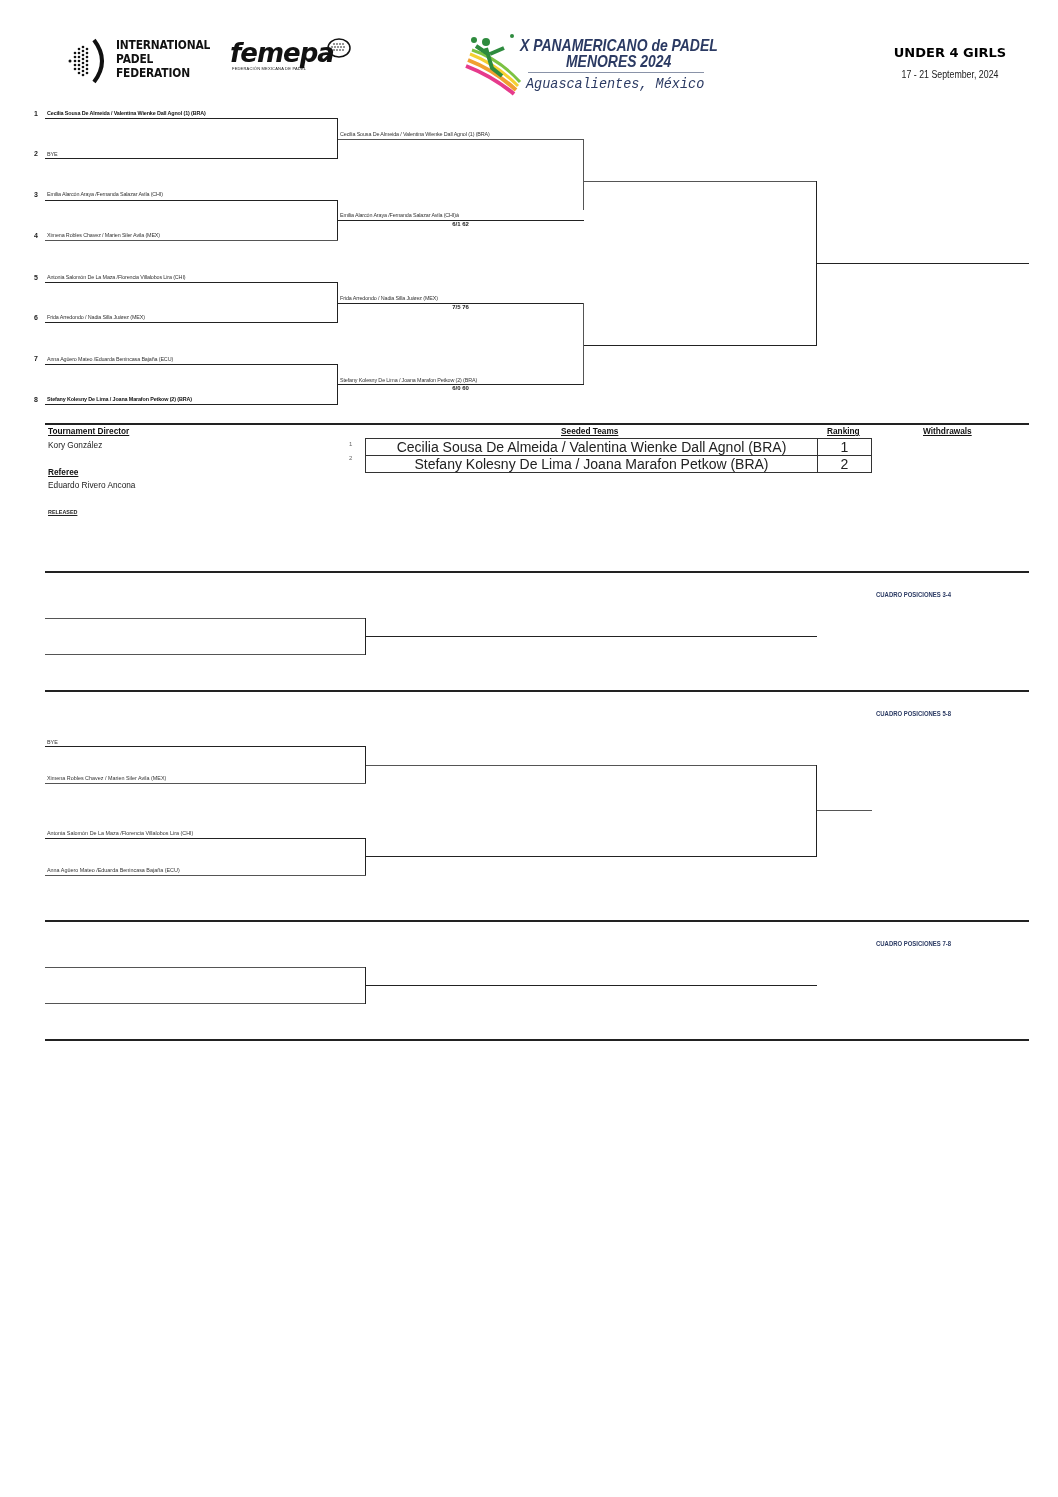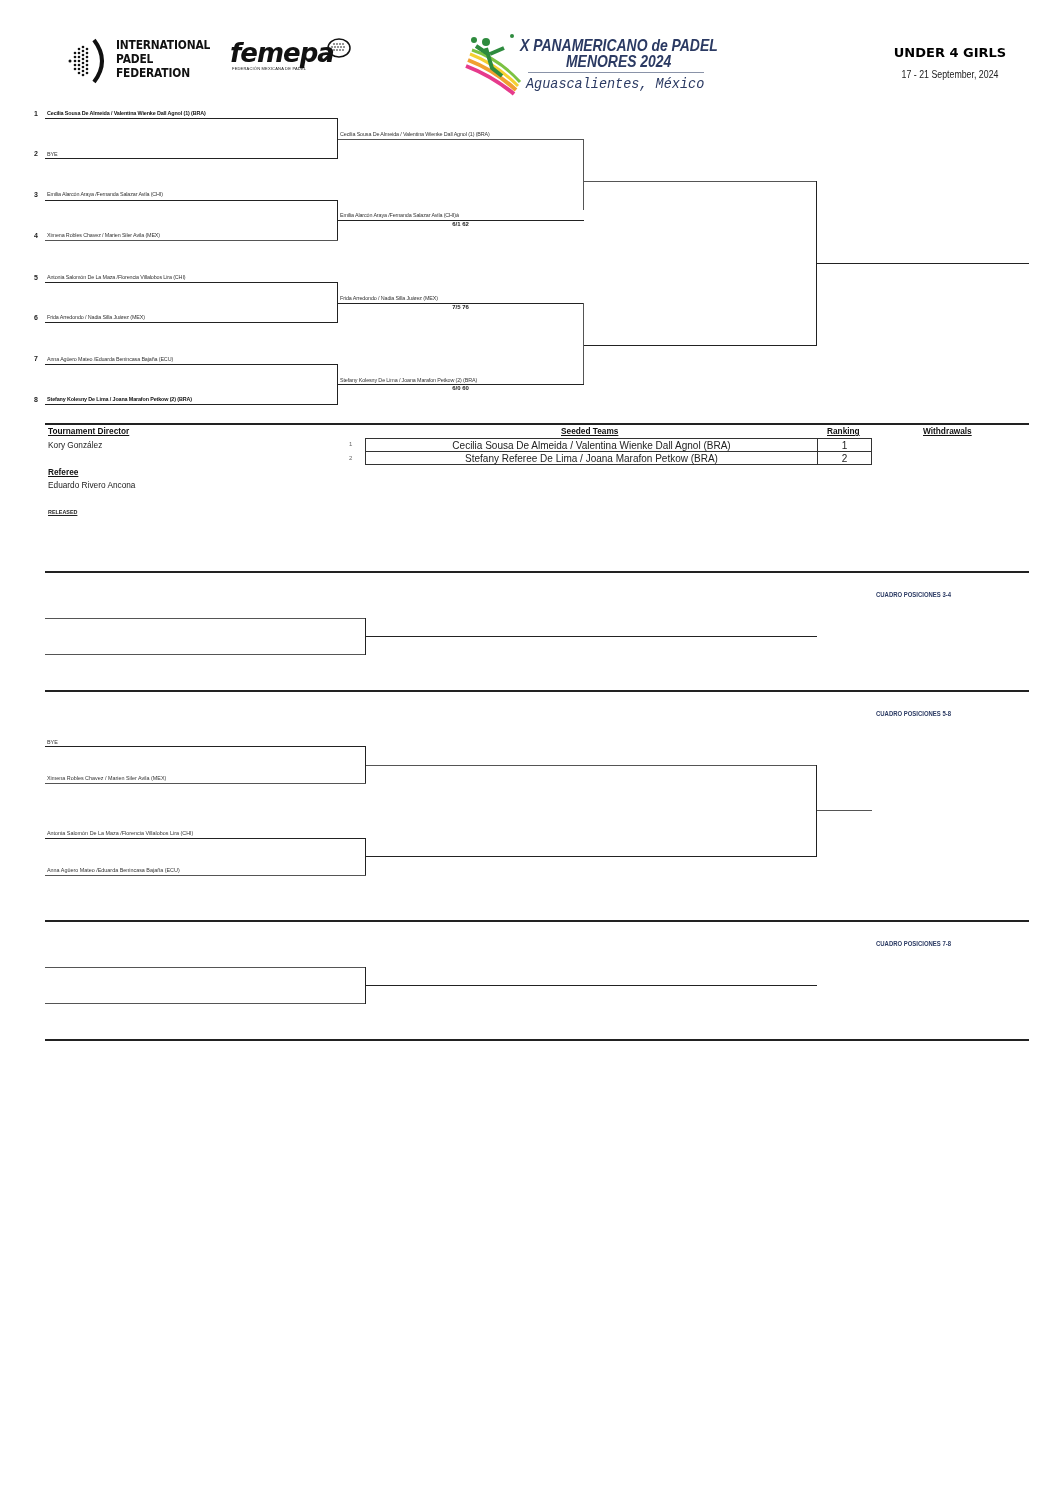--- a/index.html
+++ b/index.html
@@ -37,21 +37,21 @@
   .team.bold { font-weight: bold; color: #111; }
   .score { position: absolute; font-size: 6px; font-weight: bold; color: #222; text-align: center; width: 245px; }
 
   
   .thick { position: absolute; height: 0; border-top: 2px solid #222; }
   .label-u { position: absolute; font-size: 9px; font-weight: bold; text-decoration: underline; color: #111; transform: scaleX(0.92); transform-origin: left top; white-space: nowrap; }
   .info-val { position: absolute; font-size: 9px; color: #222; white-space: nowrap; transform: scaleX(0.92); transform-origin: left top; }
   .released { position: absolute; font-size: 6px; font-weight: bold; text-decoration: underline; color: #222; transform: scaleX(0.9); transform-origin: left top; }
 
   .seed-table { position: absolute; left: 365px; top: 438px; width: 507px; border-collapse: collapse; }
-  .seed-table td { border: 1px solid #333; height: 13px; font-size: 10px; color: #222; text-align: center; padding: 0; }
+  .seed-table td { border: 1px solid #333; height: 13px; font-size: 14px; color: #222; text-align: center; padding: 0; }
   .seed-idx { position: absolute; font-size: 6px; color: #666; }
 
   .cuadro-title { position: absolute; font-size: 7px; font-weight: bold; color: #2b3a63; white-space: nowrap; transform: scaleX(0.85); transform-origin: left top; }
   .cons-team { position: absolute; font-size: 6px; color: #333; white-space: nowrap; transform: scaleX(0.9); transform-origin: left top; }
 </style>
 </head>
 <body>
 
 <div class="abs ipf-logo">
   <svg class="ipf-mark" viewBox="0 0 42 46">
@@ -214,21 +214,21 @@
 
 <div class="seed-idx" style="left:349px;top:441px;">1</div>
 <div class="seed-idx" style="left:349px;top:455px;">2</div>
 <table class="seed-table">
   <tbody>
       <tr>
     <td style="width:452px;">Cecilia Sousa De Almeida / Valentina Wienke Dall Agnol (BRA)</td>
     <td>1</td>
   </tr>
   <tr>
-    <td>Stefany Referee De Lima / Joana Marafon Petkow (BRA)</td>
+    <td>Stefany Kolesny De Lima / Joana Marafon Petkow (BRA)</td>
     <td>2</td>
   </tr>
 </tbody>
   </table>
 
 <div class="thick" style="left:45px;top:571px;width:984px;"></div>
 <div class="cuadro-title" style="left:876px;top:591px;">CUADRO POSICIONES 3-4</div>
 <div class="hl grey" style="left:45px;top:618px;width:321px;"></div>
 <div class="hl grey" style="left:45px;top:654px;width:321px;"></div>
 <div class="vl" style="left:365px;top:618px;height:37px;"></div>

